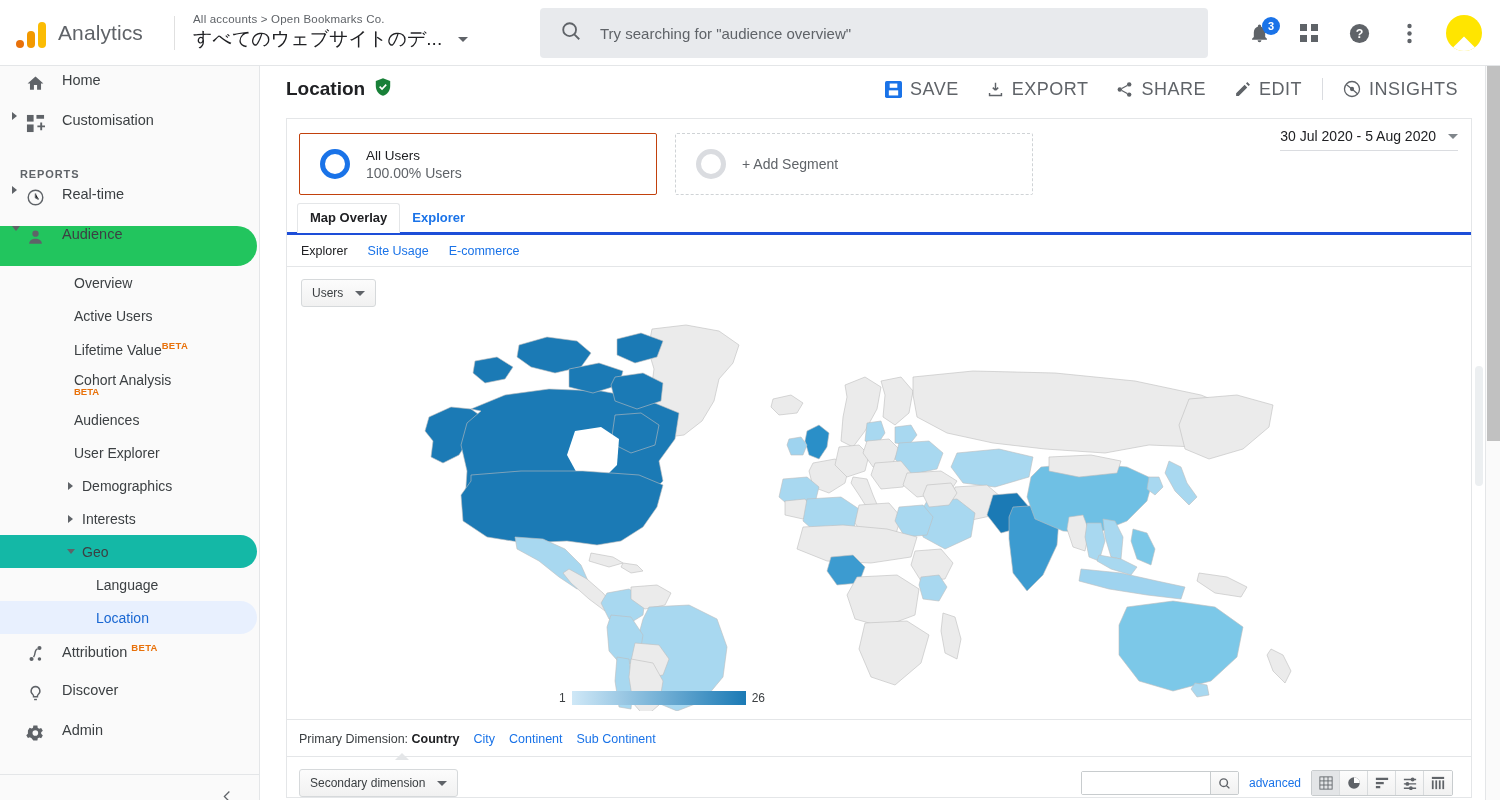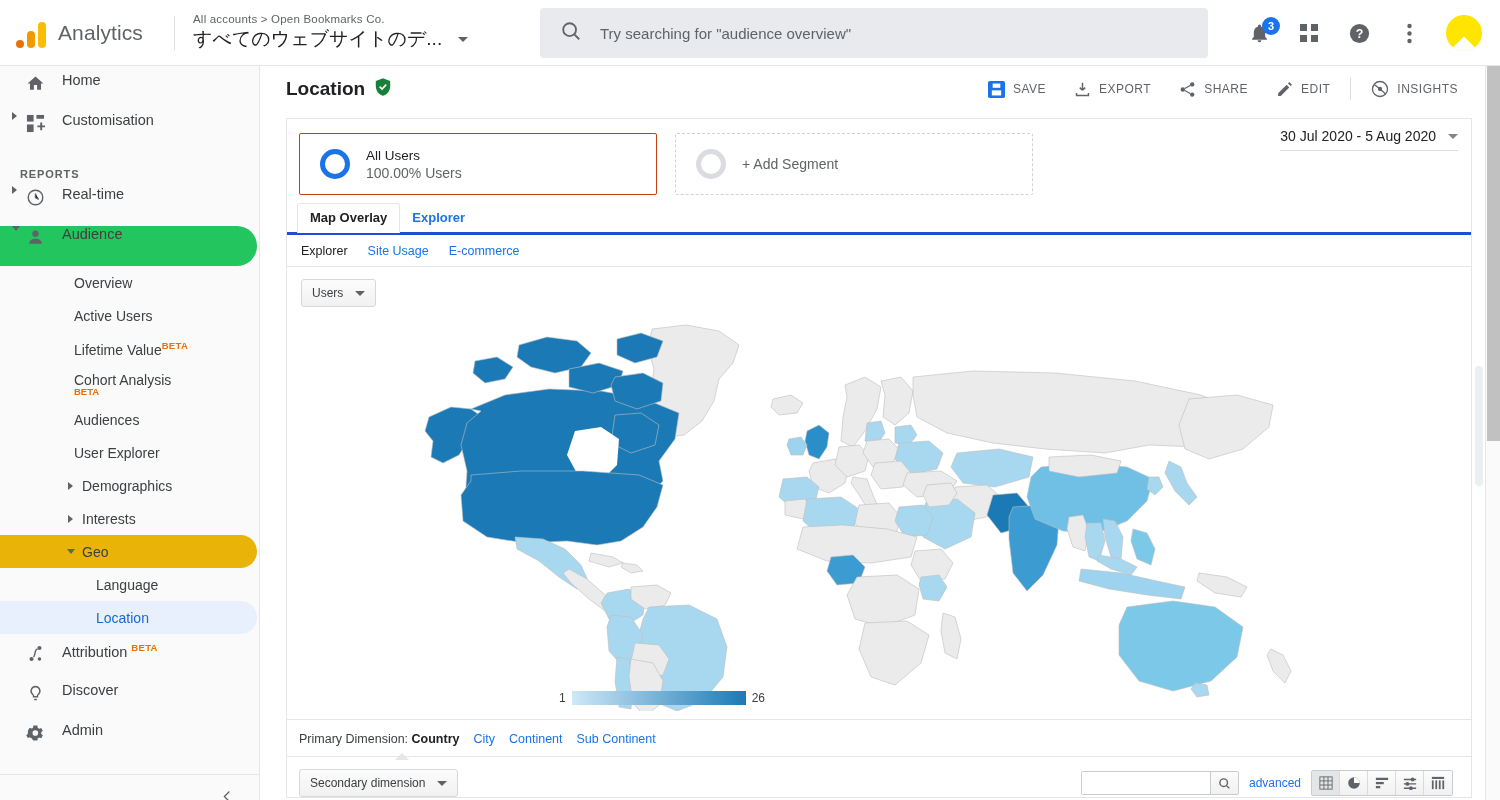--- a/index.html
+++ b/index.html
@@ -78,35 +78,35 @@
   .section-label { font-size: 11px; color: #5f6368; letter-spacing: .9px; padding: 16px 0 6px 20px; font-weight: bold; }
   .sub-item { display:flex; align-items:center; height: 33px; cursor: pointer; border-radius: 0 20px 20px 0; margin-right: 2px; position: relative; }
   .sub-item .slabel { margin-left: 74px; font-size: 14px; color: #3c4043; position: relative; }
   .sub-item .arrow { position: absolute; left: 68px; width: 0; height: 0;
     border-top: 4px solid transparent; border-bottom: 4px solid transparent; border-left: 5px solid #5f6368; }
   .sub-item .arrow.down { border-left: 4px solid transparent; border-right: 4px solid transparent;
     border-top: 5px solid #5f6368; border-bottom: 0; left: 67px; }
   .sub-item.has-arrow .slabel { margin-left: 82px; }
   .sub-item.selected { background: #e8f0fe; }
   .sub-item.selected .slabel { color: #1967d2; }
-  .sub-item.grey-sel { background: #eab308; }
+  .sub-item.grey-sel { background: #14b8a6; }
   .lvl3 .slabel { margin-left: 96px; }
   .beta { color: #e8710a; font-size: 9.5px; font-weight: bold; vertical-align: super; letter-spacing: .3px; }
   .beta-below { color: #e8710a; font-size: 9.5px; font-weight: bold; display:block; line-height: 10px; margin-top: -1px;}
   #sb-divider { height: 1px; background: #e4e6e8; margin: 12px 0 0 0; }
   #collapse-btn { display:flex; justify-content:flex-end; padding: 14px 24px 0 0; cursor: pointer; }
 
   
   #main { position: absolute; top: 66px; left: 260px; width: 1226px; height: 734px; background: #fff; overflow: hidden; }
   #page-head { display: flex; align-items: center; height: 46px; padding: 0 14px 0 26px; background:#fff; }
   #page-title { font-size: 19px; font-weight: bold; color: #202124; }
   #shield { margin-left: 10px; }
   #head-actions { margin-left: auto; display: flex; align-items: center; gap: 0; }
   .act { display: flex; align-items: center; gap: 8px; padding: 0 14px; cursor: pointer; height: 30px; }
-  .act span { font-size: 12px; color: #5f6368; letter-spacing: .5px; }
+  .act span { font-size: 18px; color: #5f6368; letter-spacing: .5px; }
   .act-sep { width: 1px; height: 22px; background: #dadce0; margin: 0 6px; }
 
   #content-card { margin: 6px 14px 0 26px; border: 1px solid #e4e6e8; border-top: 1px solid #e4e6e8; background: #fff; height: 680px; }
   #segments-row { display: flex; padding: 14px 12px 10px 12px; gap: 18px; }
   .seg-box { width: 358px; height: 62px; border: 1px solid #c2410c; border-radius: 2px; display: flex; align-items: center; padding-left: 20px; cursor: pointer;}
   .seg-box.dashed { border: 1px dashed #cfd3d6; }
   .ring { width: 30px; height: 30px; border-radius: 50%; border: 5px solid #1a73e8; }
   .ring.grey { border-color: #dadce0; }
   .seg-txt { margin-left: 16px; }
   .seg-name { font-size: 13.5px; color: #202124; }

